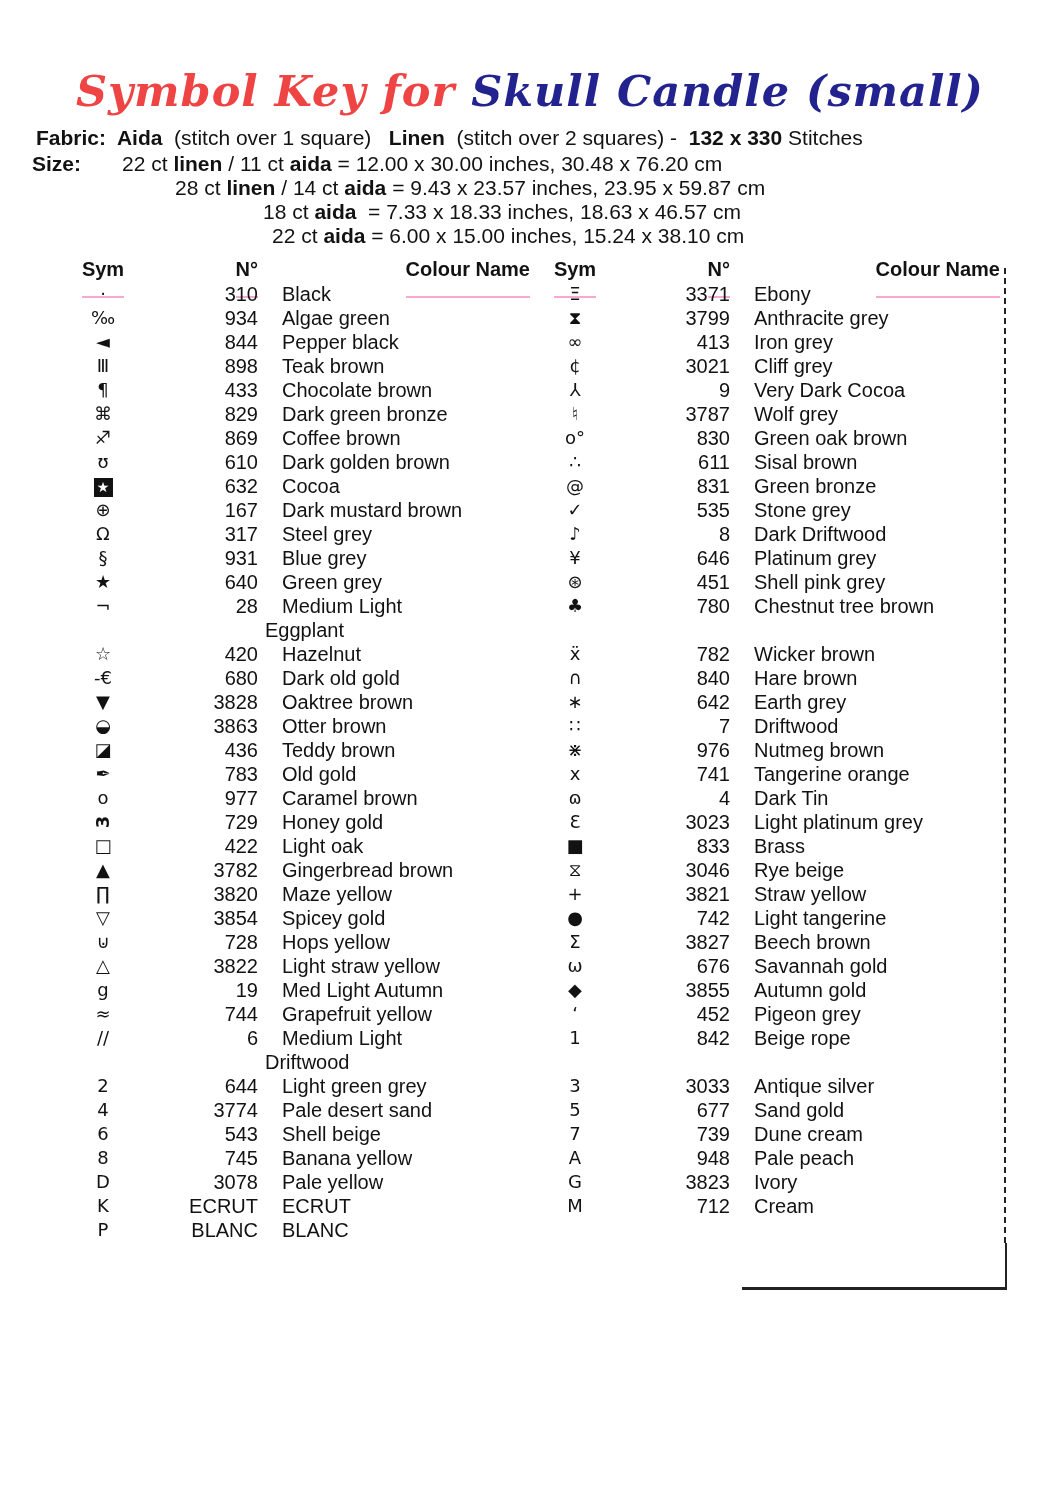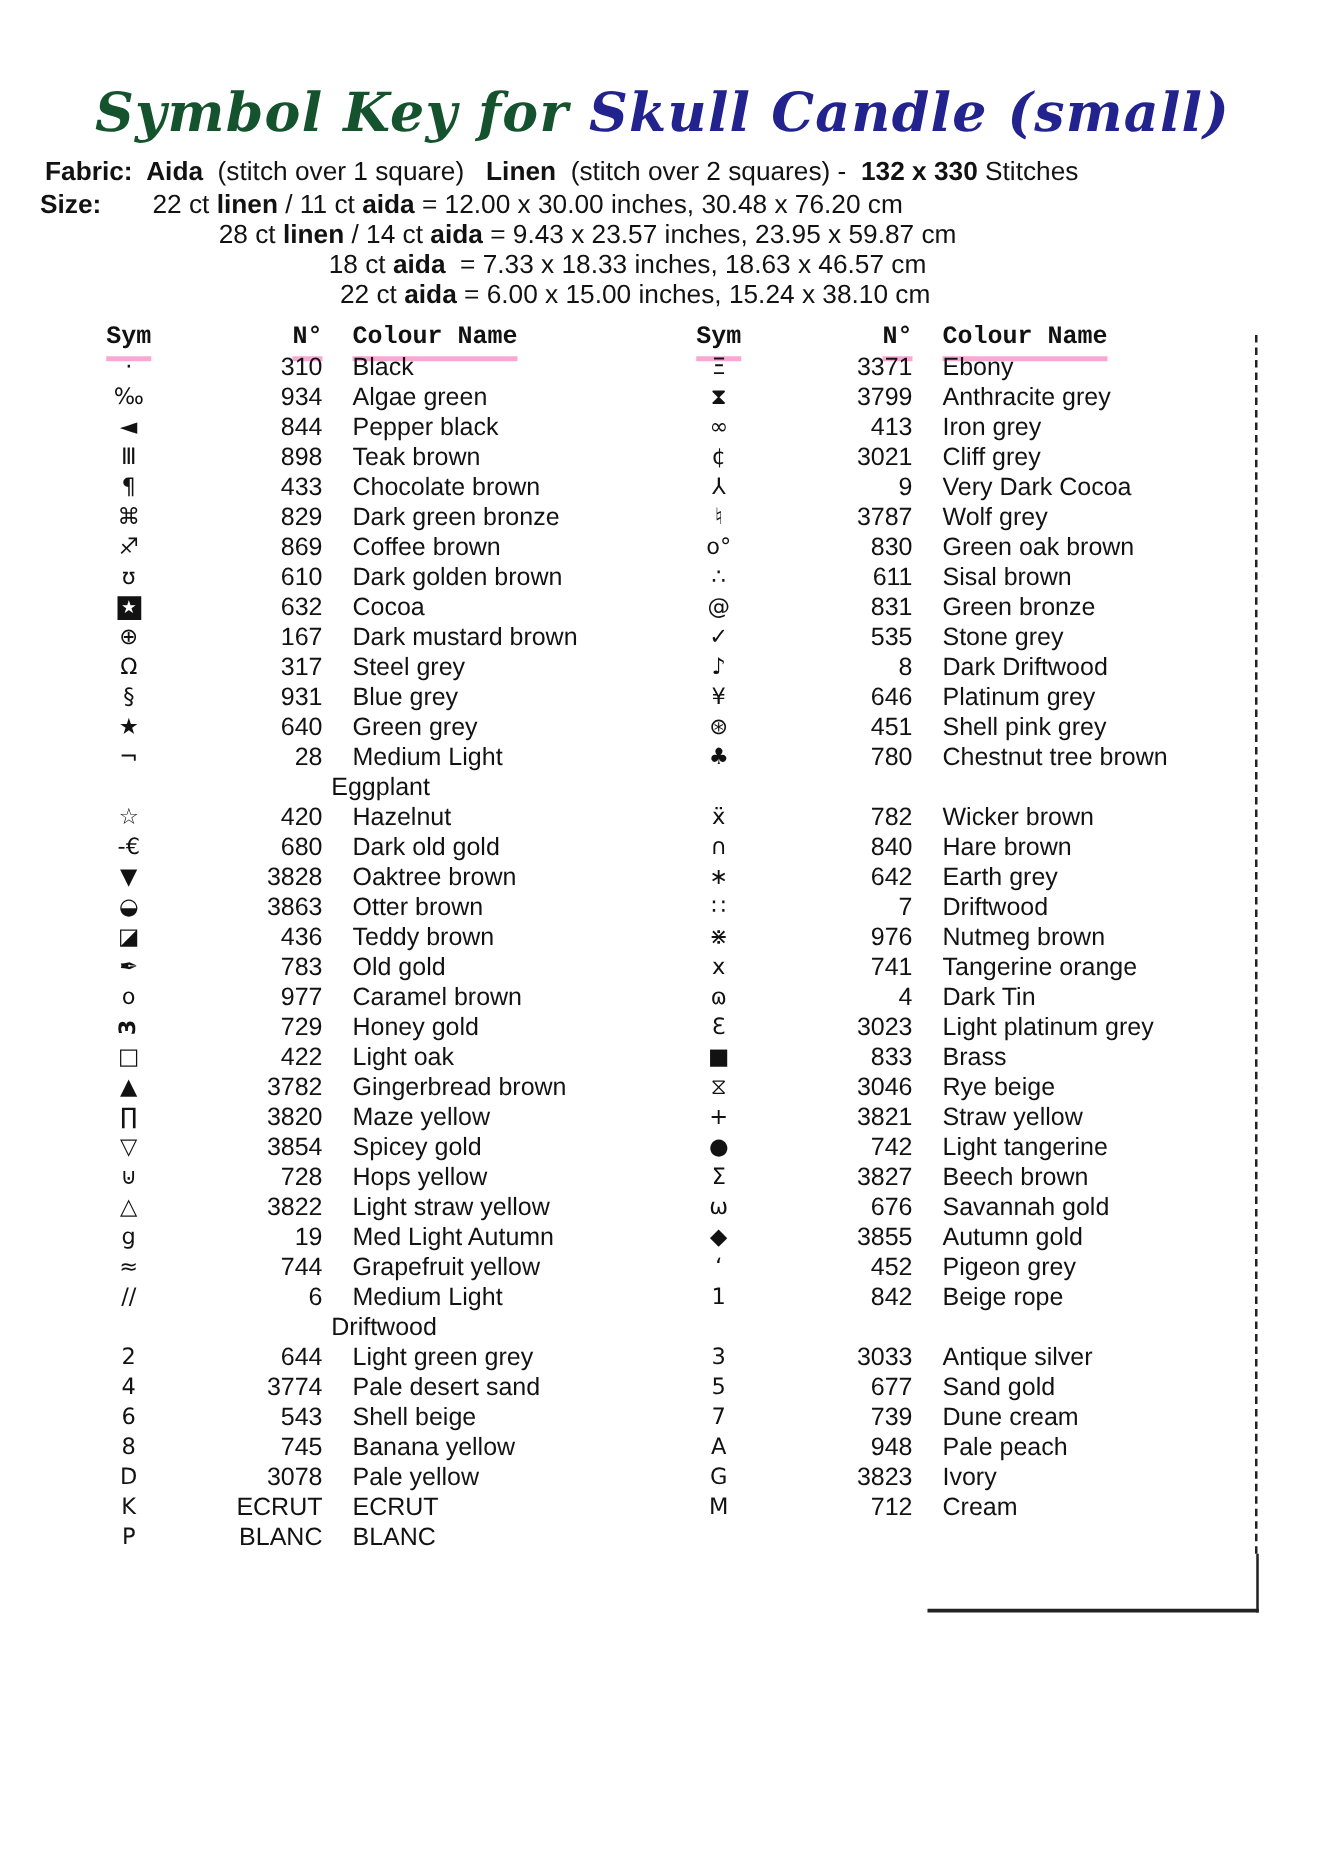--- a/index.html
+++ b/index.html
@@ -5,41 +5,41 @@
   html,body{margin:0;padding:0;}
   body{
     width:1060px;height:1500px;position:relative;background:#ffffff;
     color:#121212;font-family:"Liberation Sans",sans-serif;overflow:hidden;
   }
   .page-title{
     position:absolute;top:66px;left:0;width:1060px;text-align:center;
     font-family:"DejaVu Serif",serif;font-style:italic;font-weight:bold;
     font-size:43px;letter-spacing:1px;white-space:nowrap;
   }
-  .page-title .t-prefix{color:#14532d;}
+  .page-title .t-prefix{color:#ef4444;}
   .page-title .t-name{color:#23238f;margin-left:16px;}
   .segline{position:absolute;font-size:21px;line-height:24px;white-space:pre;}
   .lbl{font-weight:bold;}
   #fabric-line{left:36px;top:126px;}
   #size-label{left:32px;top:152px;font-size:21px;font-weight:bold;position:absolute;}
   #size-line-0{left:122px;top:152px;}
   #size-line-1{left:132px;top:176px;margin-left:43px;}
   #size-line-2{left:263px;top:200px;}
   #size-line-3{left:272px;top:224px;}
   table.key{
     position:absolute;left:58px;top:256px;border-collapse:collapse;table-layout:fixed;
   }
   col.c-lsym{width:90px;}col.c-lnum{width:110px;}col.c-lname{width:272px;}
   col.c-rsym{width:90px;}col.c-rnum{width:110px;}col.c-rname{width:270px;}
   th,td{padding:0;height:24px;line-height:24px;white-space:nowrap;font-size:20px;vertical-align:middle;}
   th{height:26px;font-size:20px;text-align:left;}
   th.sym{text-align:center;}
   th.num{text-align:right;}
-  th.name{padding-left:24px;}
-  .hd{font-weight:bold;border-bottom:4px solid #f9a8d4;padding-bottom:4px;font-family:Liberation Mono, monospace;}
+  th.name{padding-left:24px;text-align:right;}
+  .hd{font-weight:bold;border-bottom:2px solid #f9a8d4;padding-bottom:16px;}
   td.sym{text-align:center;font-family:"DejaVu Sans",sans-serif;font-size:18px;}
   td.num{text-align:right;}
   td.name{padding-left:24px;}
   td.name.cont{padding-left:7px;}
   .inv{
     display:inline-block;background:#121212;color:#ffffff;
     width:19px;height:19px;line-height:19px;font-size:14px;vertical-align:middle;
   }
   .rot{display:inline-block;transform:rotate(-90deg);font-weight:bold;}
   #edge-dashed{

